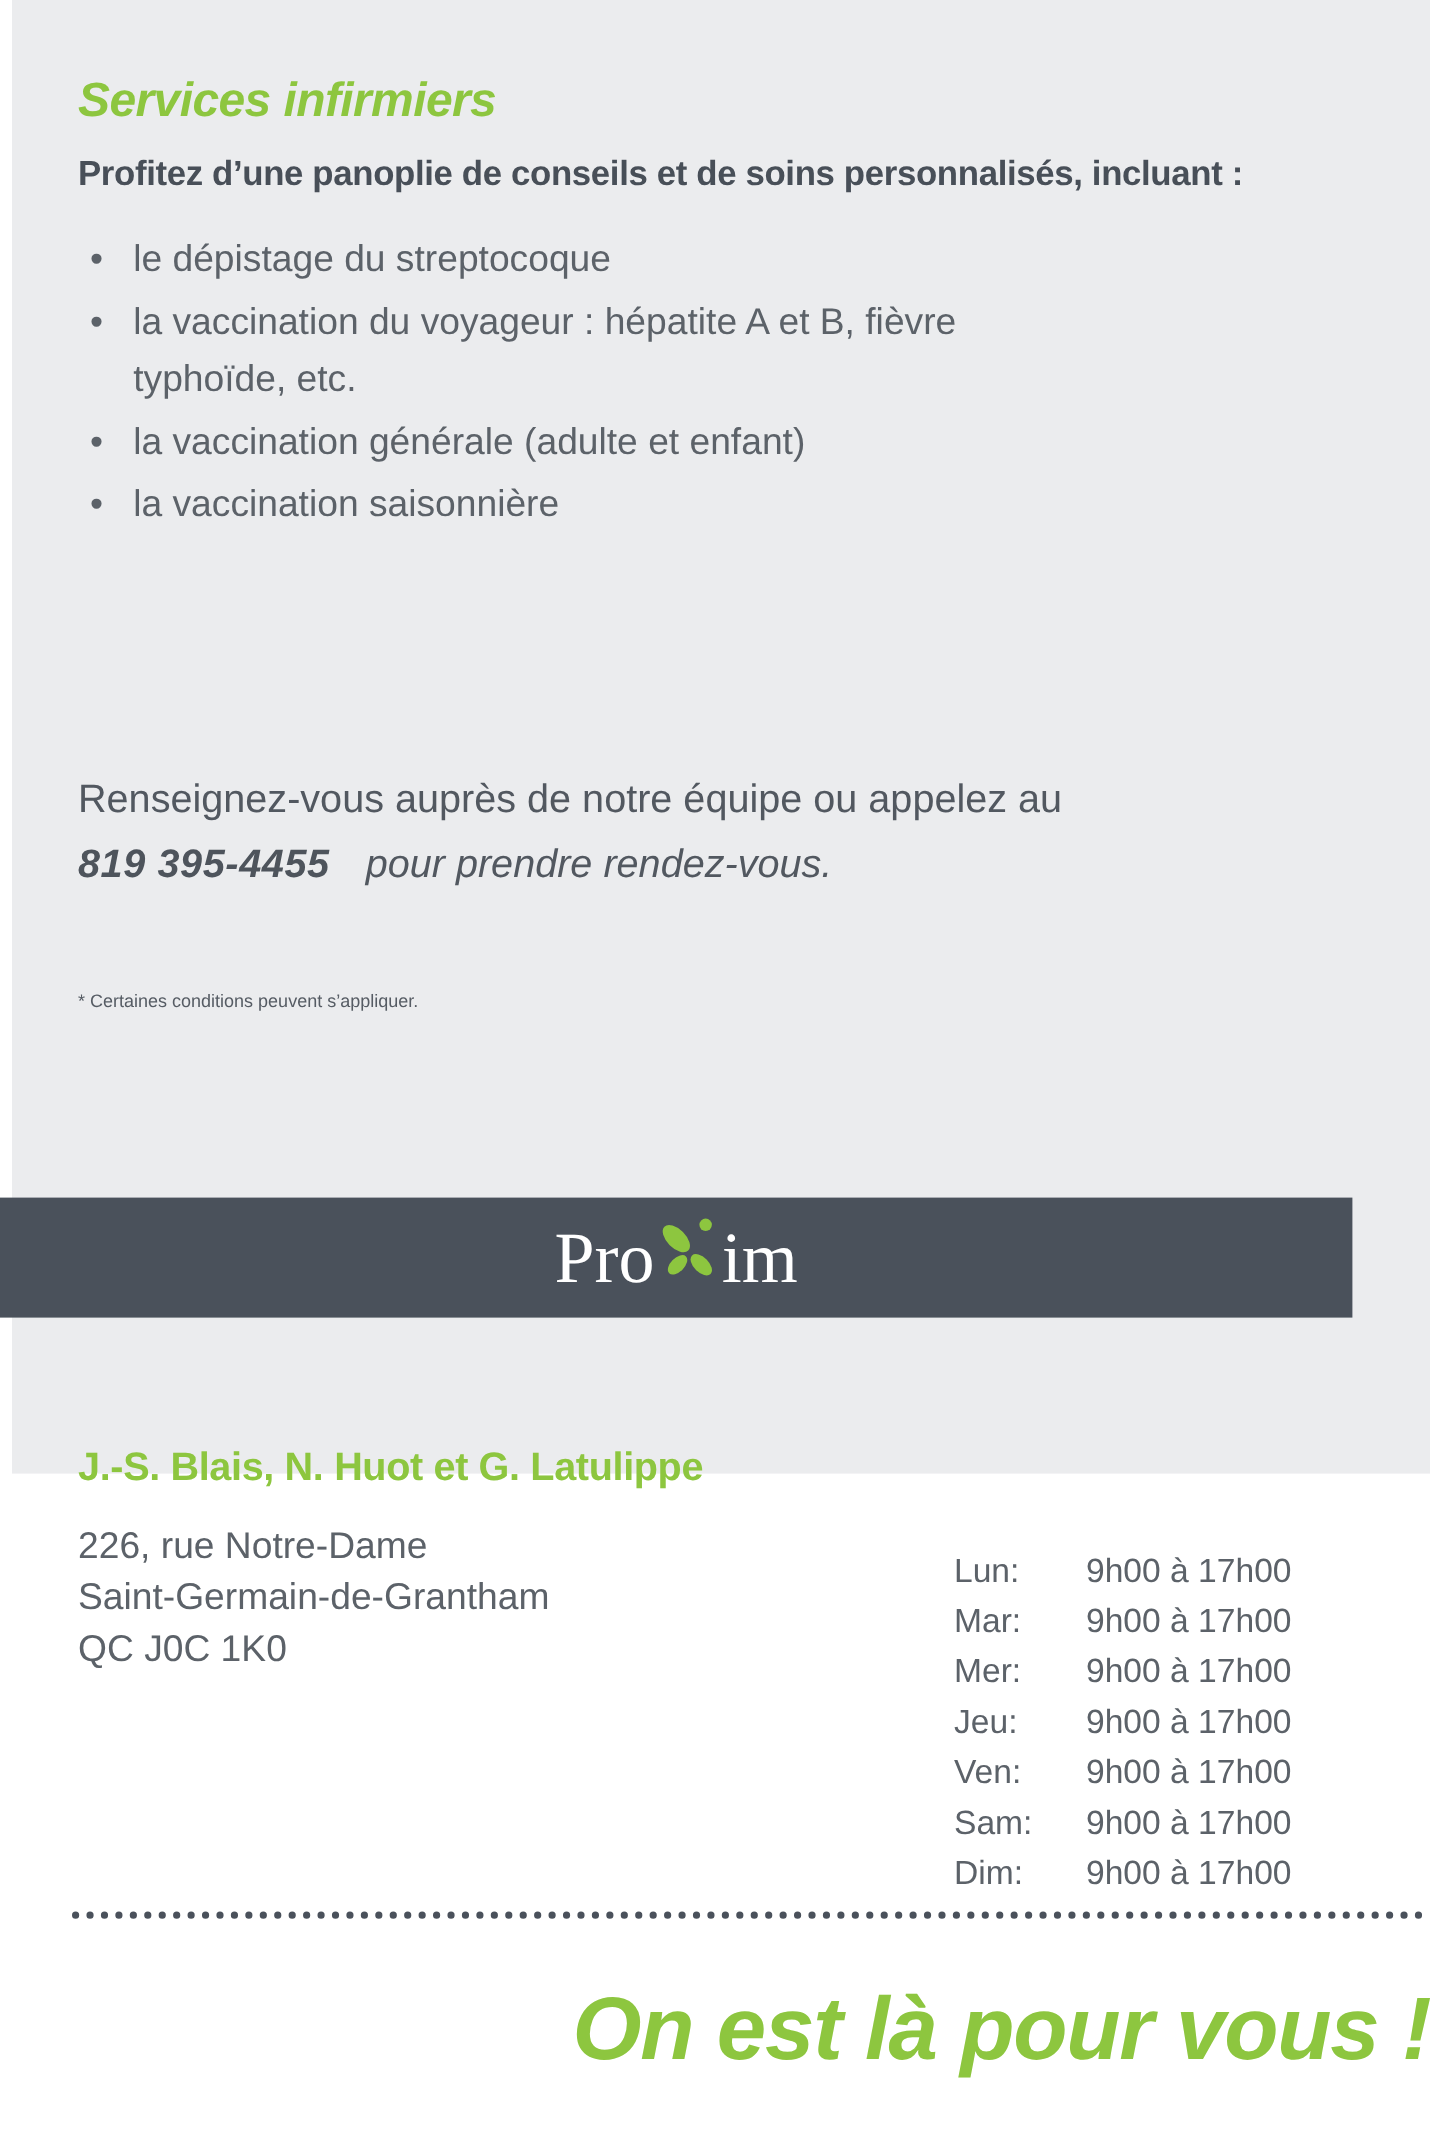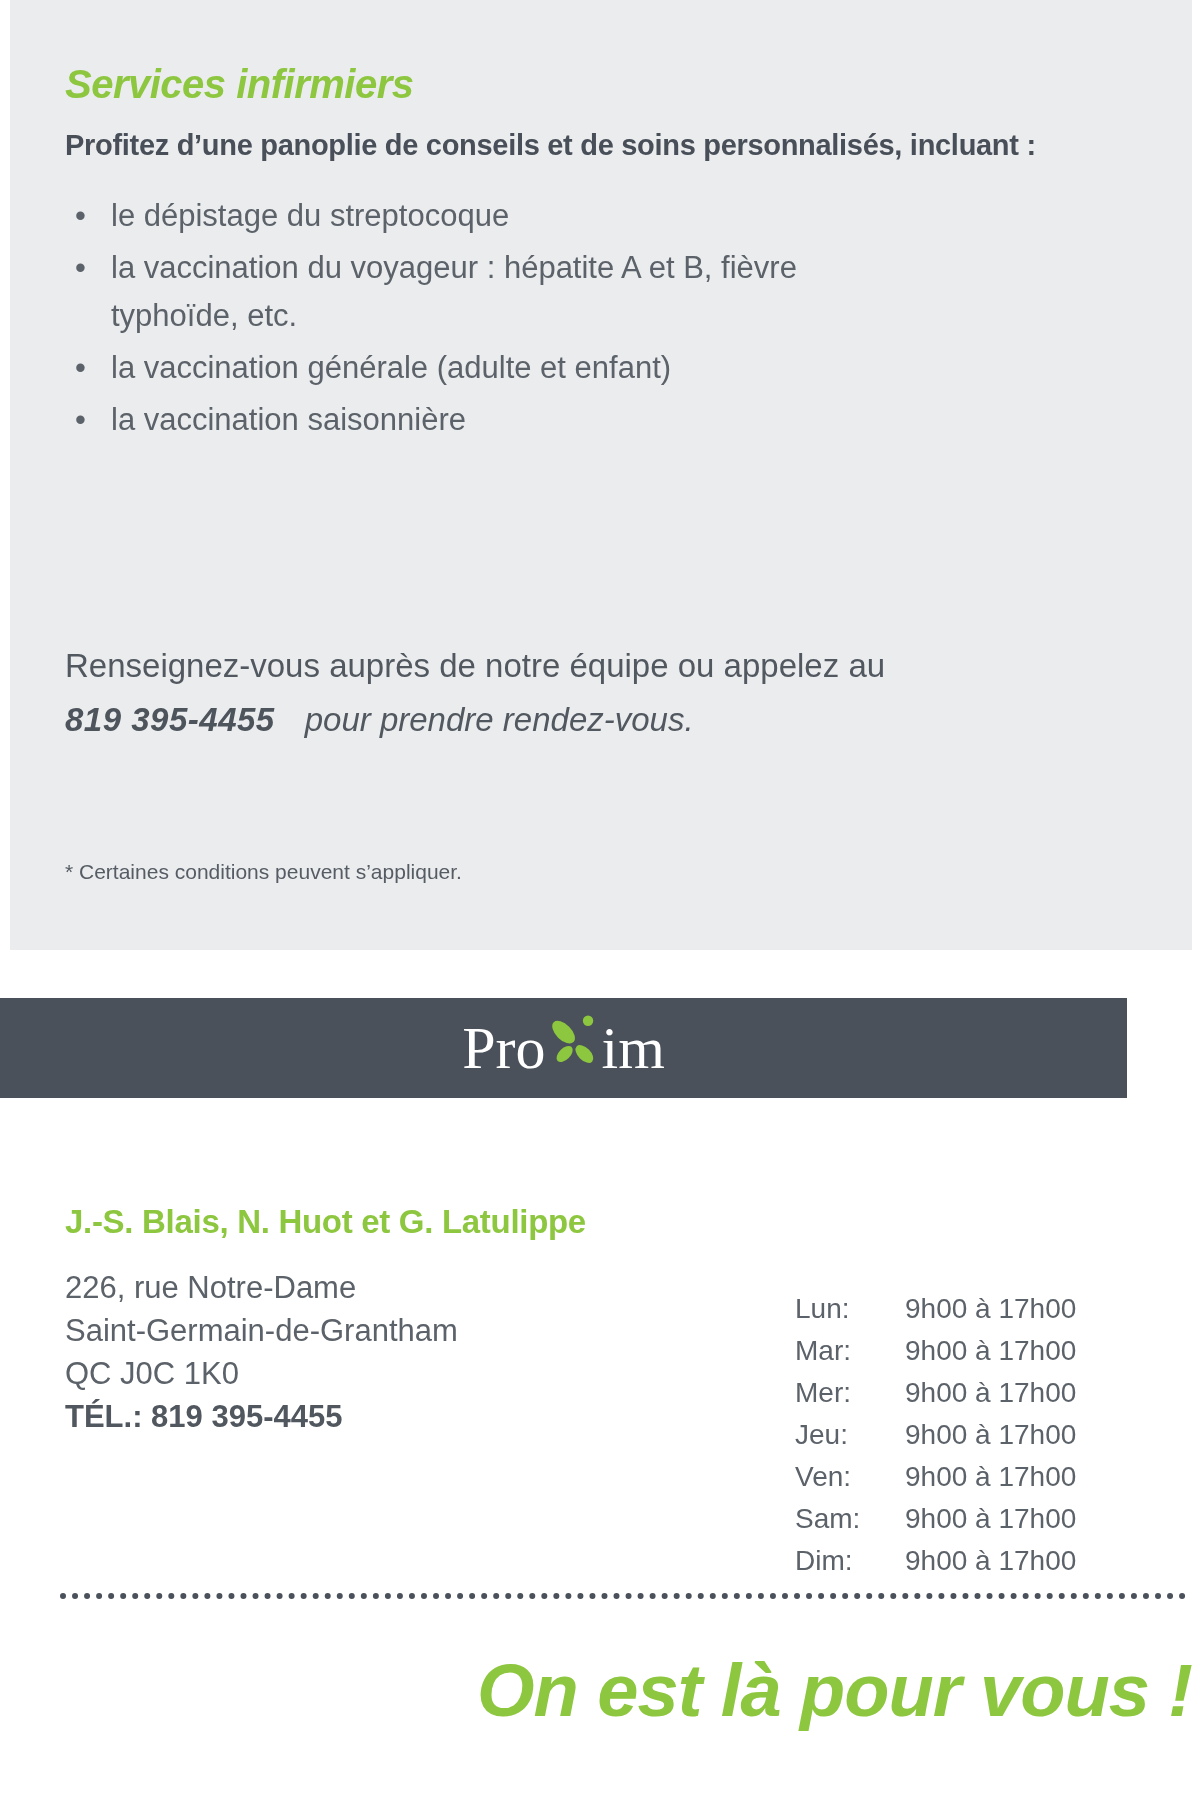--- a/index.html
+++ b/index.html
@@ -8,21 +8,21 @@
     width: 1192px; height: 1795px;
     background: #ffffff;
     font-family: "Liberation Sans", sans-serif;
     position: relative;
     overflow: hidden;
   }
 
   
   .gray-panel {
     position: absolute; top: 0; left: 10px;
-    width: 1182px; height: 950px;
+    width: 1182px; height: 1228px;
     background: #EBECEE;
     padding: 62px 90px 0 55px;
   }
   .services-heading {
     margin: 0;
     color: #8DC63F;
     font-size: 40px;
     font-style: italic;
     font-weight: bold;
     letter-spacing: -0.5px;
@@ -61,23 +61,23 @@
     line-height: 1.45;
   }
   .cta .line2 { margin-top: 6px; font-style: italic; }
   .cta .phone {
     font-weight: bold;
     color: #4E545C;
     margin-right: 30px;
     letter-spacing: 0.5px;
   }
   .disclaimer {
-    margin-top: 116px;
+    margin-top: 82px;
     color: #565C64;
-    font-size: 21px;
+    font-size: 15px;
   }
 
   
   .brand-band {
     position: absolute; top: 998px; left: 0;
     width: 1127px; height: 100px;
     background: #4A515B;
     display: flex; align-items: center; justify-content: center;
   }
   .logo {
@@ -164,21 +164,20 @@
     <span>im</span>
   </div>
 </div>
 
 <div class="pharmacists">J.-S. Blais, N. Huot et G. Latulippe</div>
 
 <div class="address-block">
   <div>226, rue Notre-Dame</div>
   <div>Saint-Germain-de-Grantham</div>
   <div>QC J0C 1K0</div>
-  <div class="phone-line">TÉL.: 819 395-4455</div>
 </div>
 
 <div class="hours">
   <div class="hours-row">
     <span class="day">Lun:</span>
     <span class="time">9h00 à 17h00</span>
   </div>
   <div class="hours-row">
     <span class="day">Mar:</span>
     <span class="time">9h00 à 17h00</span>

